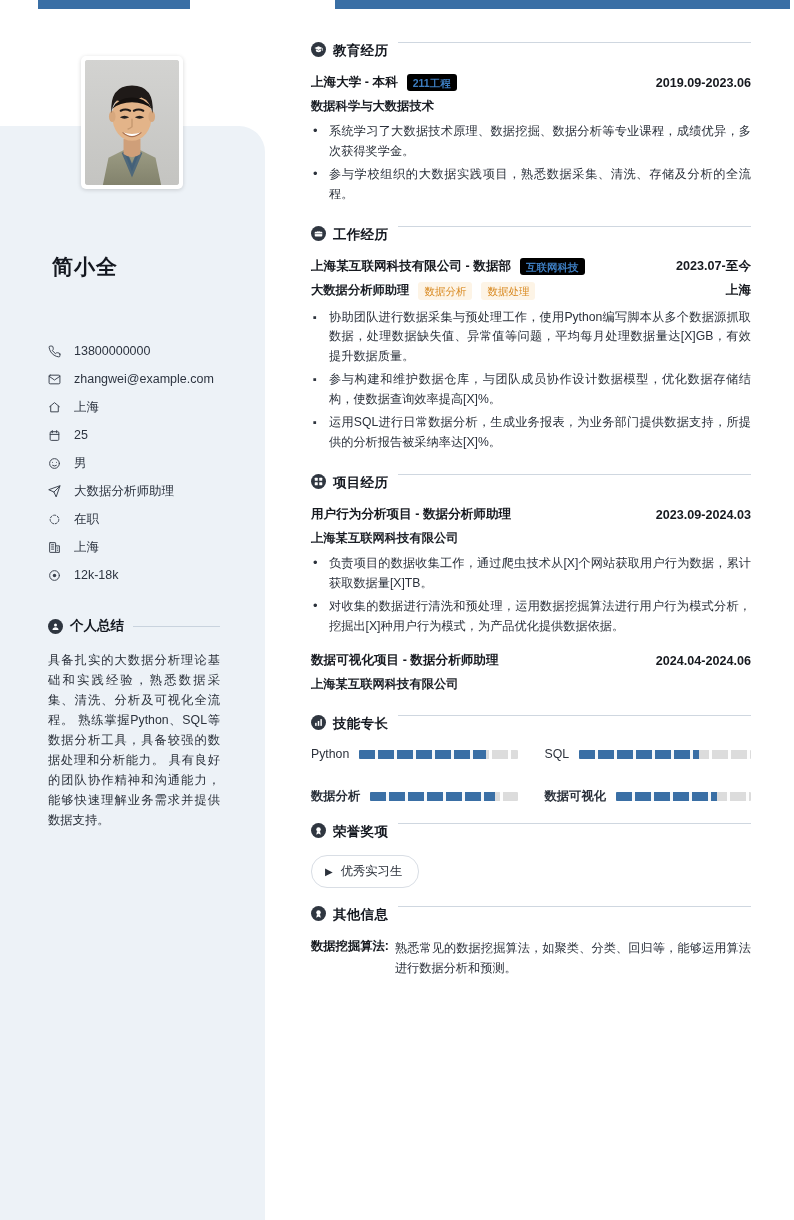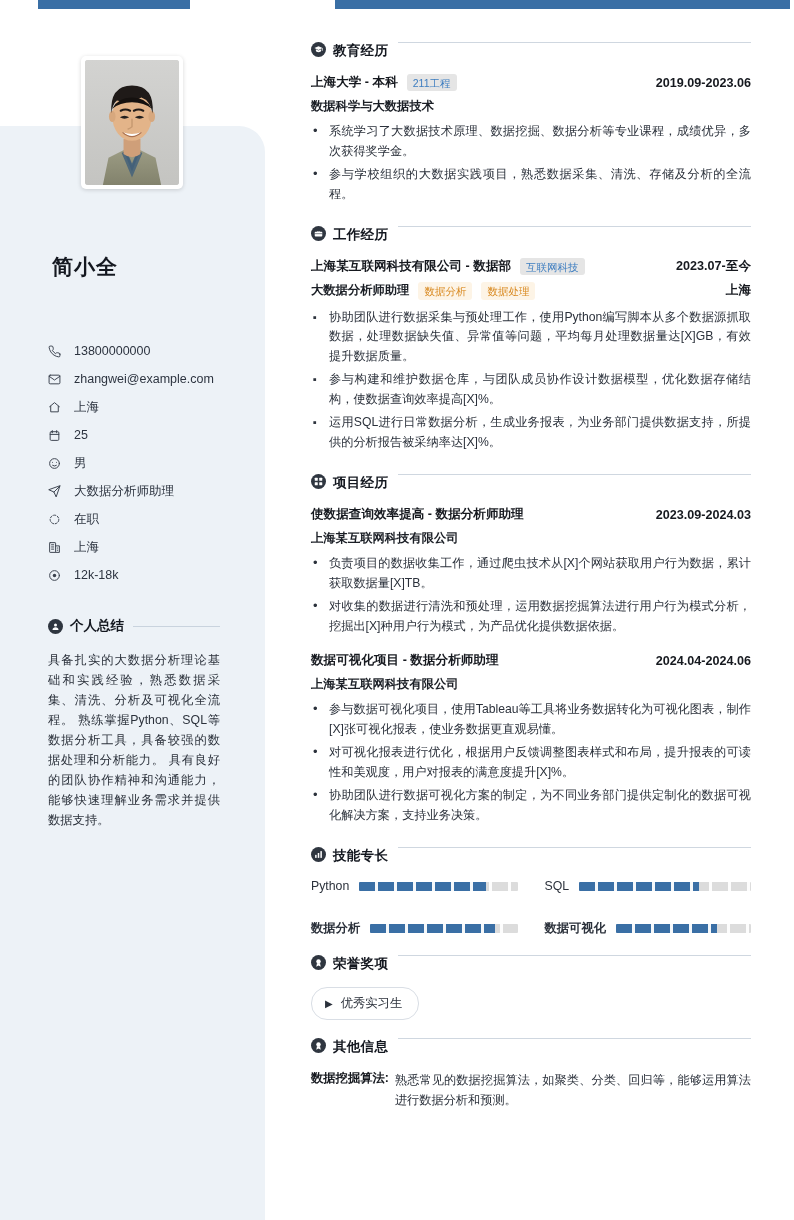--- a/index.html
+++ b/index.html
@@ -102,21 +102,21 @@
   }
   .entry-left { display:flex; align-items:flex-start; flex-wrap: nowrap; }
   .entry-title { font-size: 12.6px; font-weight:700; color:#16191f; }
   .entry-date { font-size: 12.6px; font-weight:700; color:#16191f; white-space:nowrap; }
   .entry-right-plain { font-size:12.6px; font-weight:700; color:#16191f; }
 
   .tag {
     font-size: 10.5px; padding: 1.5px 6px; border-radius: 3px;
     margin-left: 9px; white-space: nowrap; line-height: 1.35;
   }
-  .tag-blue { color:#3d7dc0; background:#e5e5e5; }
+  .tag-blue { color:#3d7dc0; background:#000000;font-weight:bold; }
   .tag-orange { color:#d98a22; background:#fdf4e6; }
 
   .entry-sub {
     font-size: 12.3px; font-weight: 700; color:#1b1f26; margin-bottom: 7px;
   }
 
   ul.bullets { list-style: none; }
   ul.bullets li {
     position: relative; padding-left: 18px; margin-bottom: 4px;
     font-size: 12.2px; line-height: 19.5px; color:#2b313b; text-align: justify;
@@ -400,41 +400,36 @@
               <rect x="2" y="14" width="8" height="8" rx="1.4"></rect>
               <rect x="14" y="14" width="8" height="8" rx="1.4"></rect>
             </svg>
         </span>
         <span class="sec-title">项目经历</span>
         <span class="sec-rule"></span>
       </div>
 
       <div class="entry">
         <div class="entry-row">
-          <span class="entry-title">使数据查询效率提高 - 数据分析师助理</span>
+          <span class="entry-title">用户行为分析项目 - 数据分析师助理</span>
           <span class="entry-date">2023.09-2024.03</span>
         </div>
         <div class="entry-sub">上海某互联网科技有限公司</div>
         <ul class="bullets">
           <li>负责项目的数据收集工作，通过爬虫技术从[X]个网站获取用户行为数据，累计获取数据量[X]TB。</li>
           <li>对收集的数据进行清洗和预处理，运用数据挖掘算法进行用户行为模式分析，挖掘出[X]种用户行为模式，为产品优化提供数据依据。</li>
         </ul>
       </div>
 
       <div class="entry" style="margin-top:16px;">
         <div class="entry-row">
           <span class="entry-title">数据可视化项目 - 数据分析师助理</span>
           <span class="entry-date">2024.04-2024.06</span>
         </div>
         <div class="entry-sub">上海某互联网科技有限公司</div>
-        <ul class="bullets">
-          <li>参与数据可视化项目，使用Tableau等工具将业务数据转化为可视化图表，制作[X]张可视化报表，使业务数据更直观易懂。</li>
-          <li>对可视化报表进行优化，根据用户反馈调整图表样式和布局，提升报表的可读性和美观度，用户对报表的满意度提升[X]%。</li>
-          <li>协助团队进行数据可视化方案的制定，为不同业务部门提供定制化的数据可视化解决方案，支持业务决策。</li>
-        </ul>
       </div>
     </div>
 
     <div class="section mt22">
       <div class="sec-head">
         <span class="circ-icon">
           <svg width="9" height="9" viewBox="0 0 24 24" fill="#ffffff">
               <rect x="3" y="13" width="4" height="8"></rect>
               <rect x="10" y="8" width="4" height="13"></rect>
               <rect x="17" y="3" width="4" height="18"></rect>

